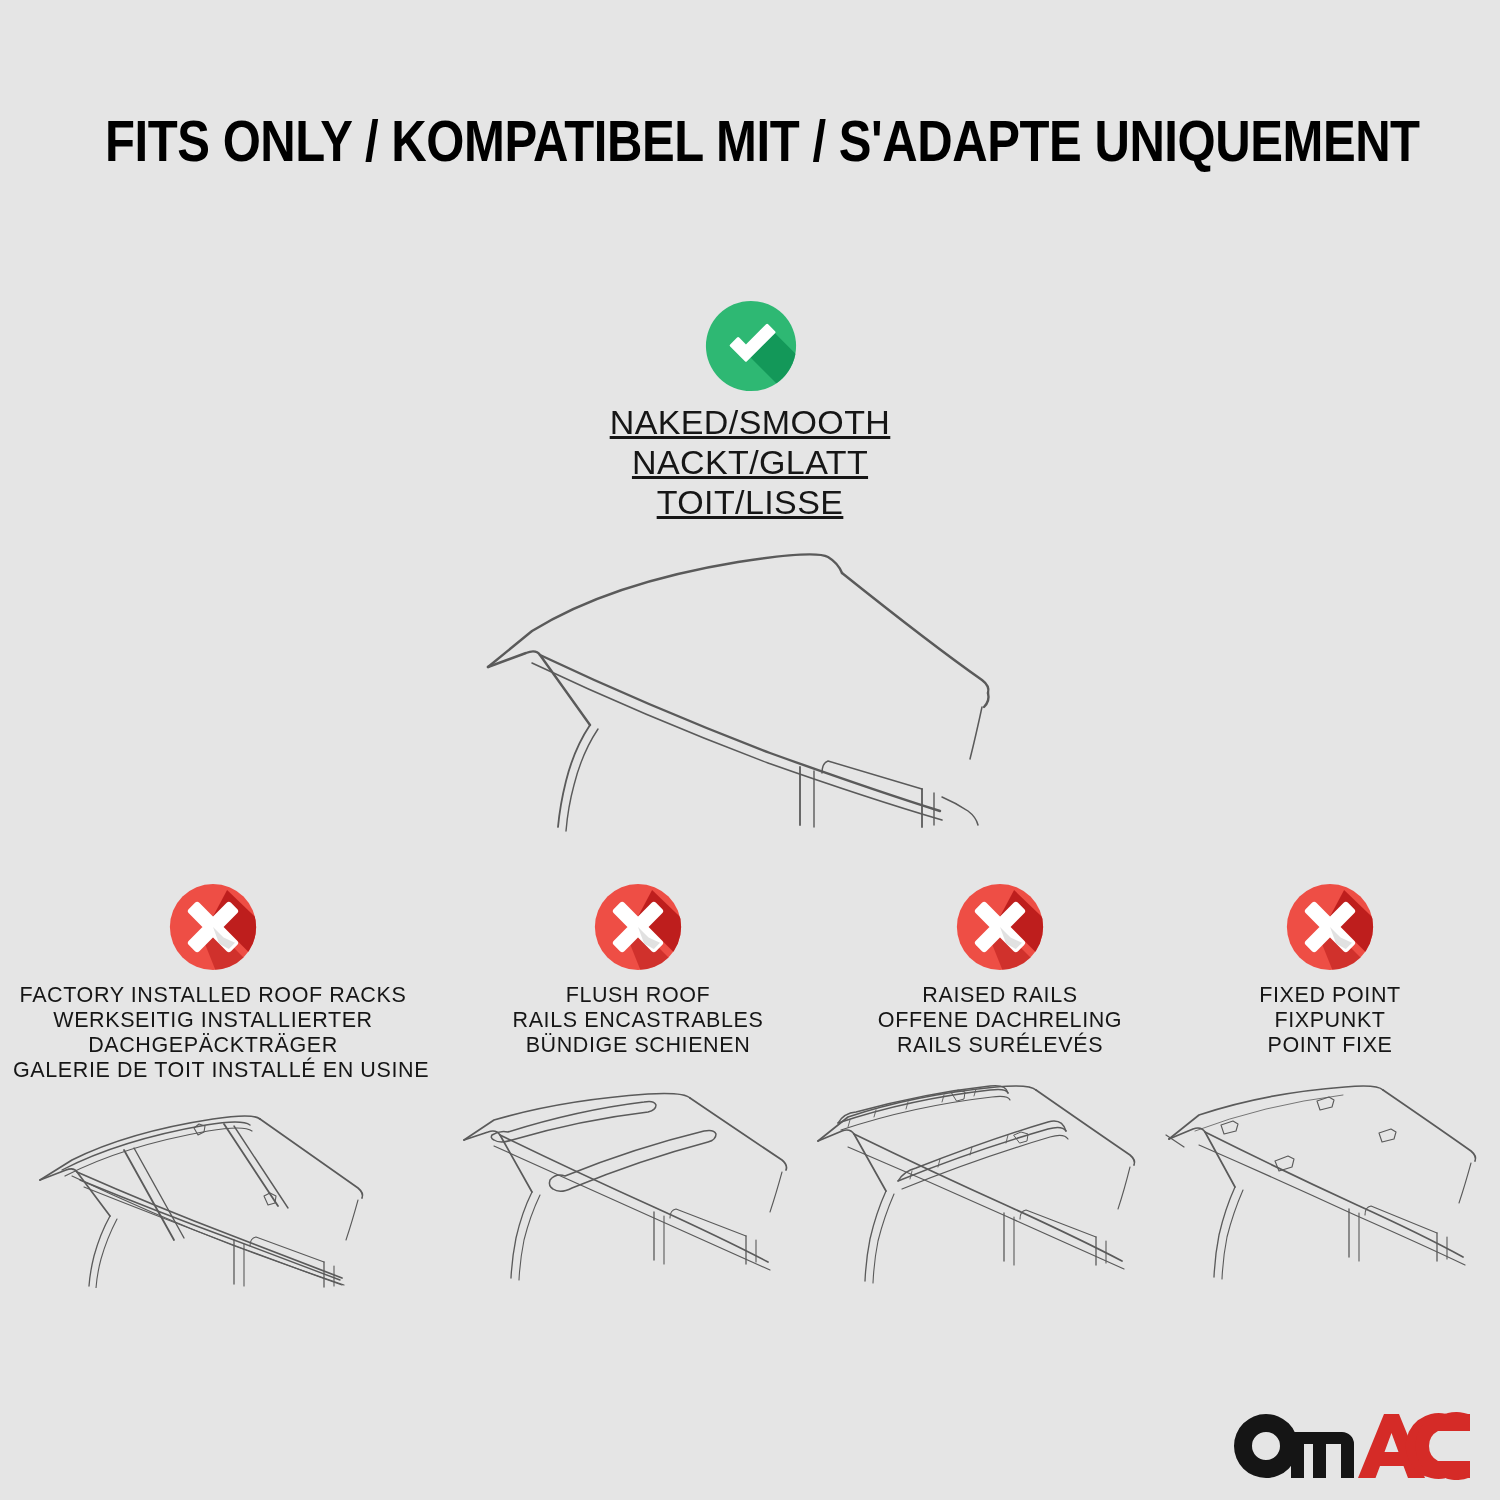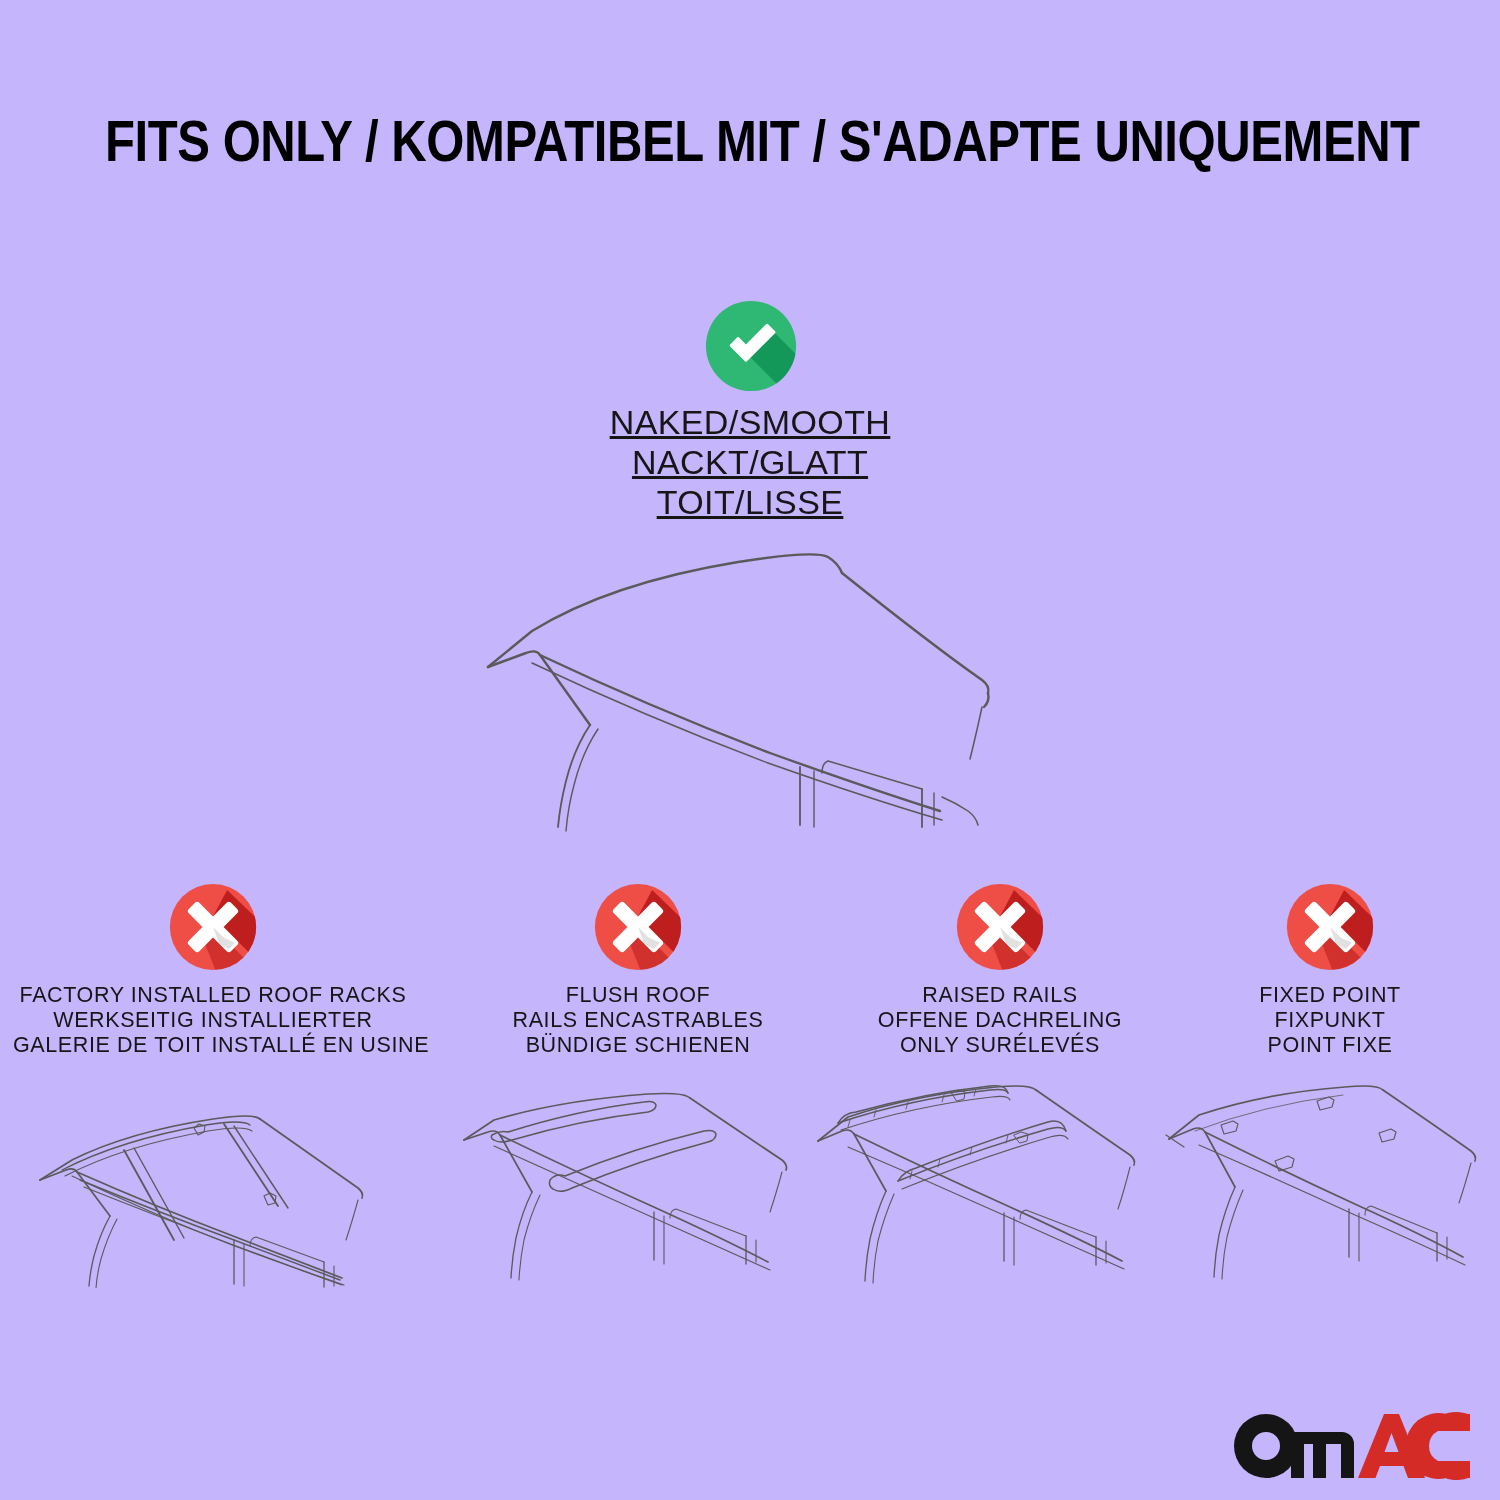--- a/index.html
+++ b/index.html
@@ -8,21 +8,21 @@
     background: #ffffff;
   }
   body {
     font-family: "Liberation Sans", sans-serif;
     -webkit-font-smoothing: antialiased;
   }
   #page {
     position: relative;
     width: 1500px;
     height: 1500px;
-    background: #c4b5fd;
+    background: #e5e5e5;
     overflow: hidden;
   }
 
   
   #title {
     position: absolute;
     left: 0;
     top: 108px;
     width: 1500px;
     text-align: center;
@@ -212,20 +212,21 @@
         </g>
         <path d="M32 25 L25 32 L43 50 L25 68 L32 75 L50 57 L68 75 L75 68 L57 50 L75 32 L68 25 L50 43 Z" fill="#ffffff" stroke="#ffffff" stroke-width="7" stroke-linejoin="round"></path>
         <g clip-path="url(#clipX1)">
           <path d="M50 50 L62 62 L75 68 L68 75 L57 69 Z" fill="#dcdcdc" opacity="0.85"></path>
         </g>
       </svg>
     </div>
     <div class="bad-labels">
       <div class="bad-label-line">FACTORY INSTALLED ROOF RACKS</div>
       <div class="bad-label-line">WERKSEITIG INSTALLIERTER</div>
+      <div class="bad-label-line">DACHGEPÄCKTRÄGER</div>
       <div class="bad-label-line">GALERIE DE TOIT INSTALLÉ EN USINE</div>
     </div>
     <div class="bad-illustration">
       <svg viewBox="0 0 370 200" width="370" height="200" aria-hidden="true">
         <g fill="none" stroke="#5a5a5a" stroke-width="1.7" stroke-linecap="round" stroke-linejoin="round">
 
           <path d="M12 92 L44 72 Q100 44 185 31 Q225 25 232 31"></path>
           <path d="M232 31 Q290 72 330 100 Q336 105 334 110"></path>
           <path d="M12 92 L38 82 Q46 79 49 84 L82 128"></path>
           <path d="M49 84 Q126 118 205 148 Q272 174 314 190"></path>
@@ -322,21 +323,21 @@
         </g>
         <path d="M32 25 L25 32 L43 50 L25 68 L32 75 L50 57 L68 75 L75 68 L57 50 L75 32 L68 25 L50 43 Z" fill="#ffffff" stroke="#ffffff" stroke-width="7" stroke-linejoin="round"></path>
         <g clip-path="url(#clipX3)">
           <path d="M50 50 L62 62 L75 68 L68 75 L57 69 Z" fill="#dcdcdc" opacity="0.85"></path>
         </g>
       </svg>
     </div>
     <div class="bad-labels">
       <div class="bad-label-line">RAISED RAILS</div>
       <div class="bad-label-line">OFFENE DACHRELING</div>
-      <div class="bad-label-line">ONLY SURÉLEVÉS</div>
+      <div class="bad-label-line">RAILS SURÉLEVÉS</div>
     </div>
     <div class="bad-illustration">
       <svg viewBox="0 0 372 210" width="372" height="210" aria-hidden="true">
         <g fill="none" stroke="#5a5a5a" stroke-width="1.7" stroke-linecap="round" stroke-linejoin="round">
           <path d="M4 60 L34 36 Q100 14 182 6 Q216 3 222 9"></path>
           <path d="M222 9 Q278 48 316 74 Q322 79 320 84"></path>
           <path d="M4 60 L28 50 Q36 47 40 53 L72 110"></path>
           <path d="M40 53 Q116 90 196 126 Q266 158 308 180"></path>
           <path d="M34 66 Q114 100 194 136 Q266 168 310 188" stroke-width="1.2"></path>
           <path d="M72 110 Q62 132 56 158 Q52 178 51 200" stroke-width="1.3"></path>

